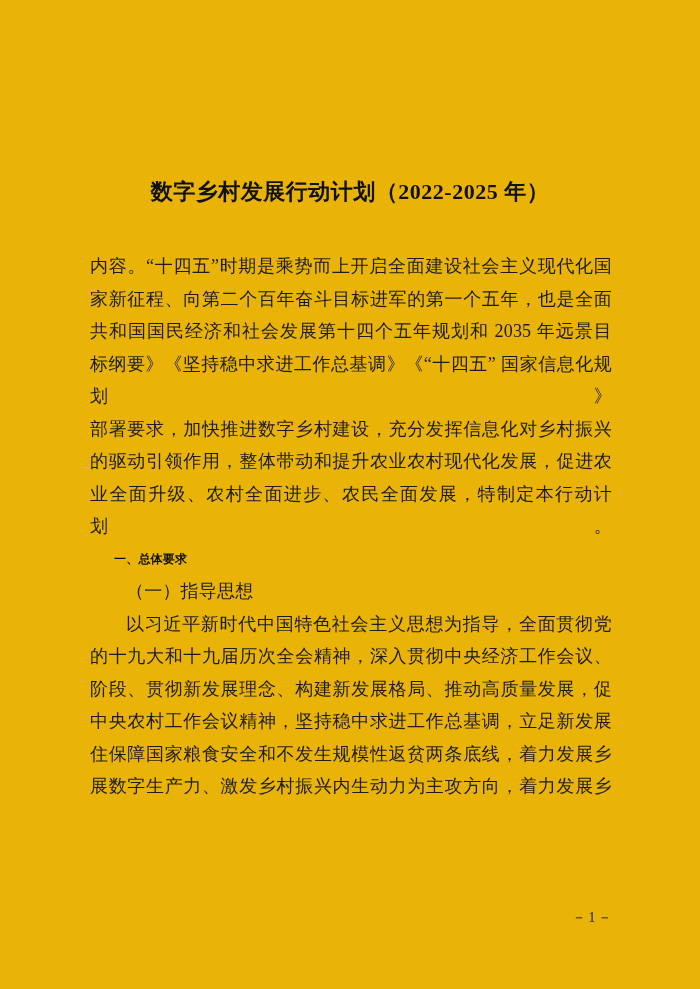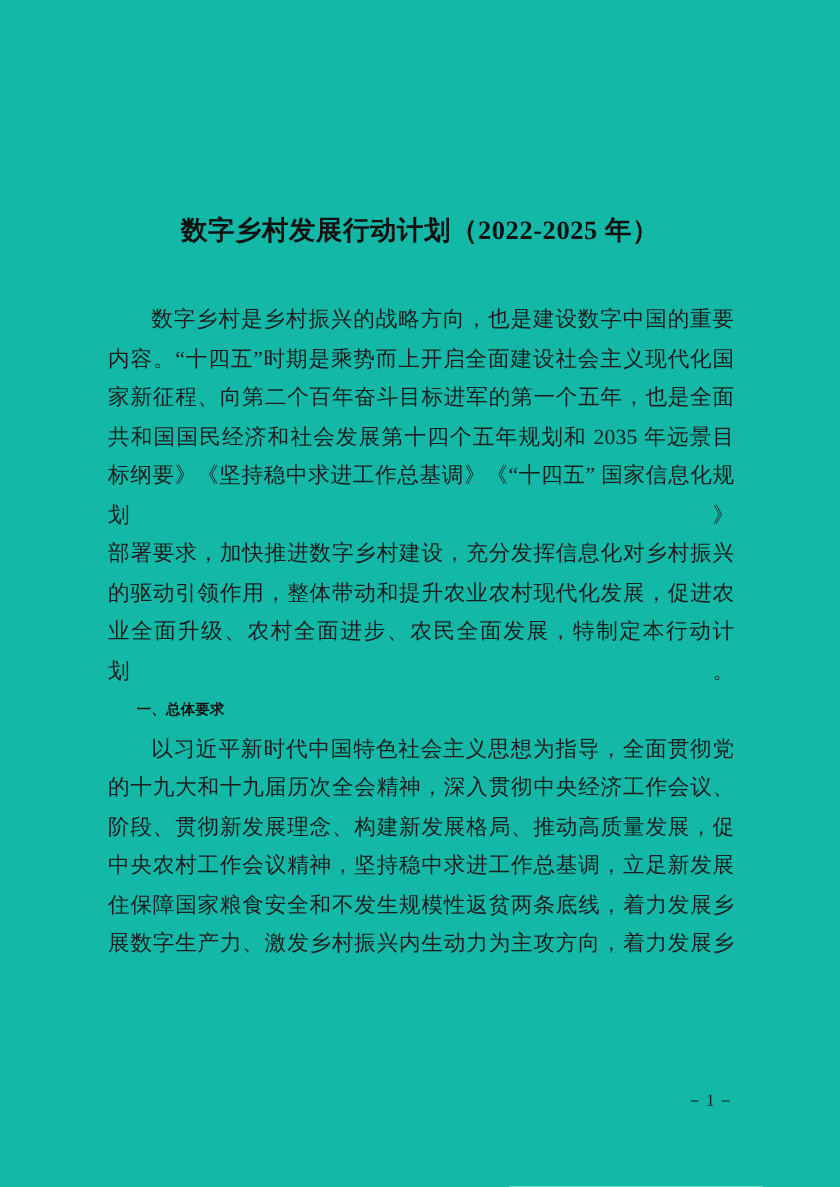--- a/index.html
+++ b/index.html
@@ -5,21 +5,21 @@
   html, body {
     margin: 0;
     padding: 0;
     background: #ffffff;
   }
   .page {
     position: relative;
     width: 700px;
     height: 989px;
     margin: 0 auto;
-    background: #14b8a6;
+    background: #eab308;
     color: #1d1d1f;
     font-family: "Liberation Serif", "DejaVu Serif", serif;
     overflow: hidden;
   }
   .doc-title {
     margin: 0;
     padding: 178px 40px 0 40px;
     text-align: center;
     font-size: 22px;
     font-weight: 700;
@@ -67,31 +67,33 @@
     color: #222222;
   }
 </style>
 </head>
 <body>
 
 <div class="page">
   <h1 class="doc-title">数字乡村发展行动计划（2022-2025 年）</h1>
   <div class="doc-body">
       <div class="block para">
-        <div class="line indent">数字乡村是乡村振兴的战略方向，也是建设数字中国的重要</div>
         <div class="line">内容。“十四五”时期是乘势而上开启全面建设社会主义现代化国</div>
         <div class="line">家新征程、向第二个百年奋斗目标进军的第一个五年，也是全面</div>
         <div class="line">共和国国民经济和社会发展第十四个五年规划和 2035 年远景目</div>
         <div class="line">标纲要》《坚持稳中求进工作总基调》《“十四五” 国家信息化规划》</div>
         <div class="line">部署要求，加快推进数字乡村建设，充分发挥信息化对乡村振兴</div>
         <div class="line">的驱动引领作用，整体带动和提升农业农村现代化发展，促进农</div>
         <div class="line">业全面升级、农村全面进步、农民全面发展，特制定本行动计划。</div>
       </div>
       <div class="block heading-hei">
         <div class="line indent">一、总体要求</div>
+      </div>
+      <div class="block heading-kai">
+        <div class="line indent">（一）指导思想</div>
       </div>
       <div class="block para">
         <div class="line indent">以习近平新时代中国特色社会主义思想为指导，全面贯彻党</div>
         <div class="line">的十九大和十九届历次全会精神，深入贯彻中央经济工作会议、</div>
         <div class="line">阶段、贯彻新发展理念、构建新发展格局、推动高质量发展，促</div>
         <div class="line">中央农村工作会议精神，坚持稳中求进工作总基调，立足新发展</div>
         <div class="line">住保障国家粮食安全和不发生规模性返贫两条底线，着力发展乡</div>
         <div class="line">展数字生产力、激发乡村振兴内生动力为主攻方向，着力发展乡</div>
       </div>
     </div>

